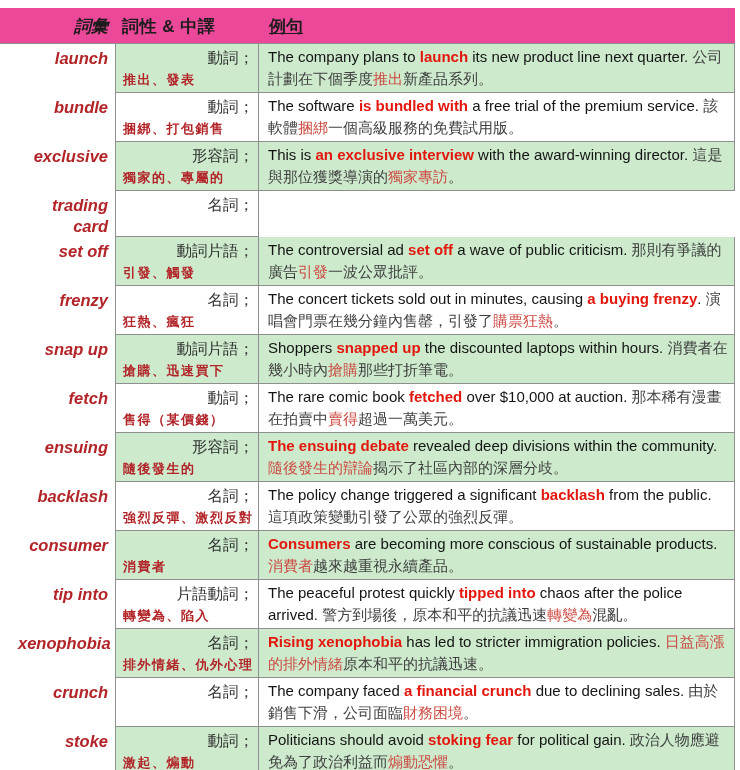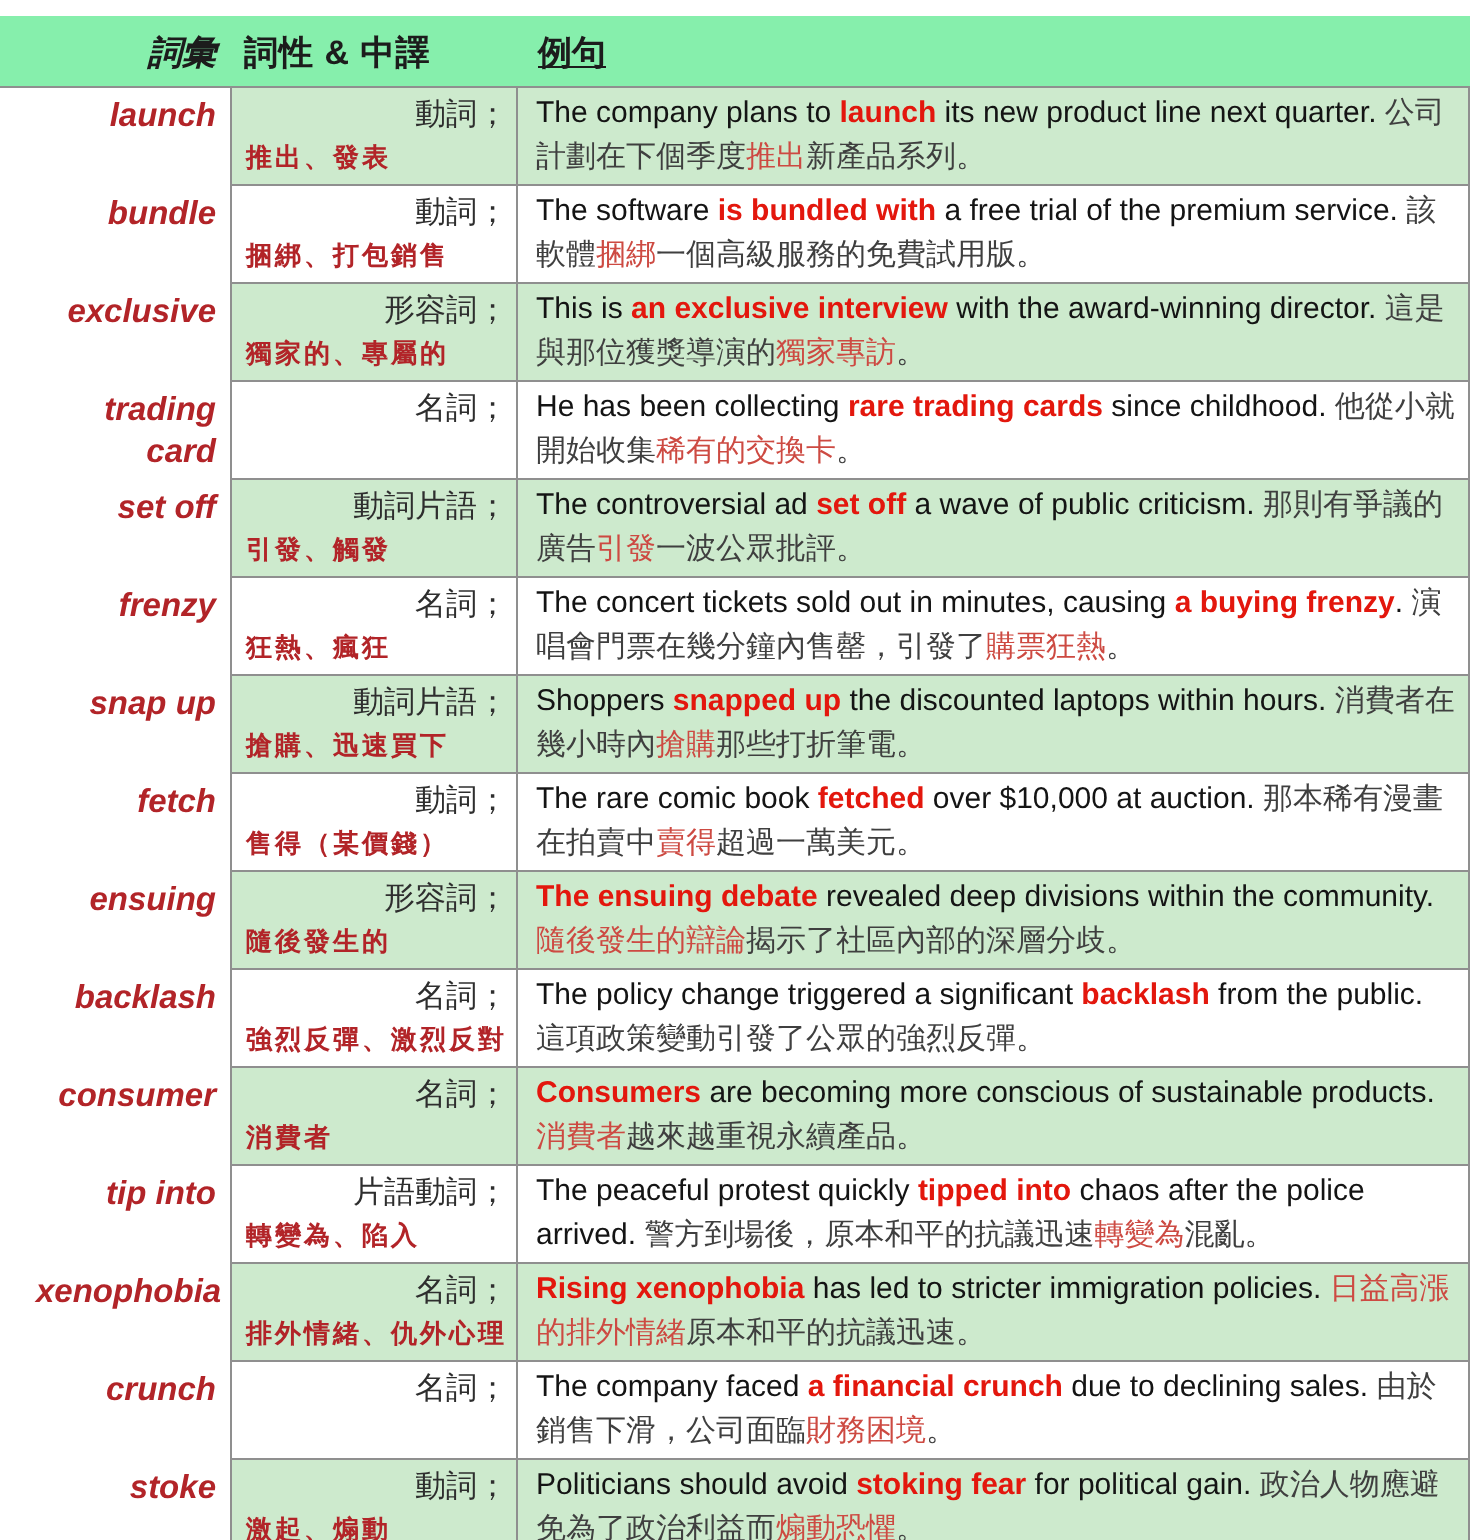--- a/index.html
+++ b/index.html
@@ -15,21 +15,21 @@
   body{
     width:740px;height:770px;overflow:hidden;
     font-family:"Liberation Sans",sans-serif;
     -webkit-font-smoothing:antialiased;
   }
   .page{width:735px;padding-top:8px;}
   .vtable{width:735px;}
   .row{display:grid;grid-template-columns:115px 144px 476px;}
   
   .row.header{border-bottom:1px solid var(--border);}
-  .hcell{font-weight:bold;font-size:17px;color:#1c1c1c;padding:7px 0 5px 0;background:#86efac;}
+  .hcell{font-weight:bold;font-size:17px;color:#1c1c1c;padding:7px 0 5px 0;background:#ec4899;}
   .hcell.h-word{text-align:right;padding-right:7px;font-style:italic;}
   .hcell.h-pos{padding-left:7px;letter-spacing:0.5px;}
   .hcell.h-ex{padding-left:10px;text-decoration:underline;}
   
   .brow{min-height:46px;}
   .cell{box-sizing:border-box;}
   .word-cell{
     background:#ffffff;text-align:right;
     padding:4px 7px 0 18px;
     font-size:16.5px;font-weight:bold;font-style:italic;
@@ -99,21 +99,20 @@
             <div class="pos-line">形容詞；</div>
             <div class="trans-line">獨家的、專屬的</div>
           </div>
           <div class="cell ex-cell"><span class="seg-en">This is </span><span class="seg-en-red">an exclusive interview</span><span class="seg-en"> with the award-winning director. </span><span class="seg-zh">這是與那位獲獎導演的</span><span class="seg-zh-red">獨家專訪</span><span class="seg-zh">。</span></div>
         </div>
         <div class="row brow white">
           <div class="cell word-cell"><span>trading card</span></div>
           <div class="cell pos-cell">
             <div class="pos-line">名詞；</div>
           </div>
-          <div class="cell ex-cell"><span class="seg-en">He has been collecting </span><span class="seg-en-red">rare trading cards</span><span class="seg-en"> since childhood. </span><span class="seg-zh">他從小就開始收集</span><span class="seg-zh-red">稀有的交換卡</span><span class="seg-zh">。</span></div>
         </div>
         <div class="row brow green">
           <div class="cell word-cell"><span>set off</span></div>
           <div class="cell pos-cell">
             <div class="pos-line">動詞片語；</div>
             <div class="trans-line">引發、觸發</div>
           </div>
           <div class="cell ex-cell"><span class="seg-en">The controversial ad </span><span class="seg-en-red">set off</span><span class="seg-en"> a wave of public criticism. </span><span class="seg-zh">那則有爭議的廣告</span><span class="seg-zh-red">引發</span><span class="seg-zh">一波公眾批評。</span></div>
         </div>
         <div class="row brow white">

